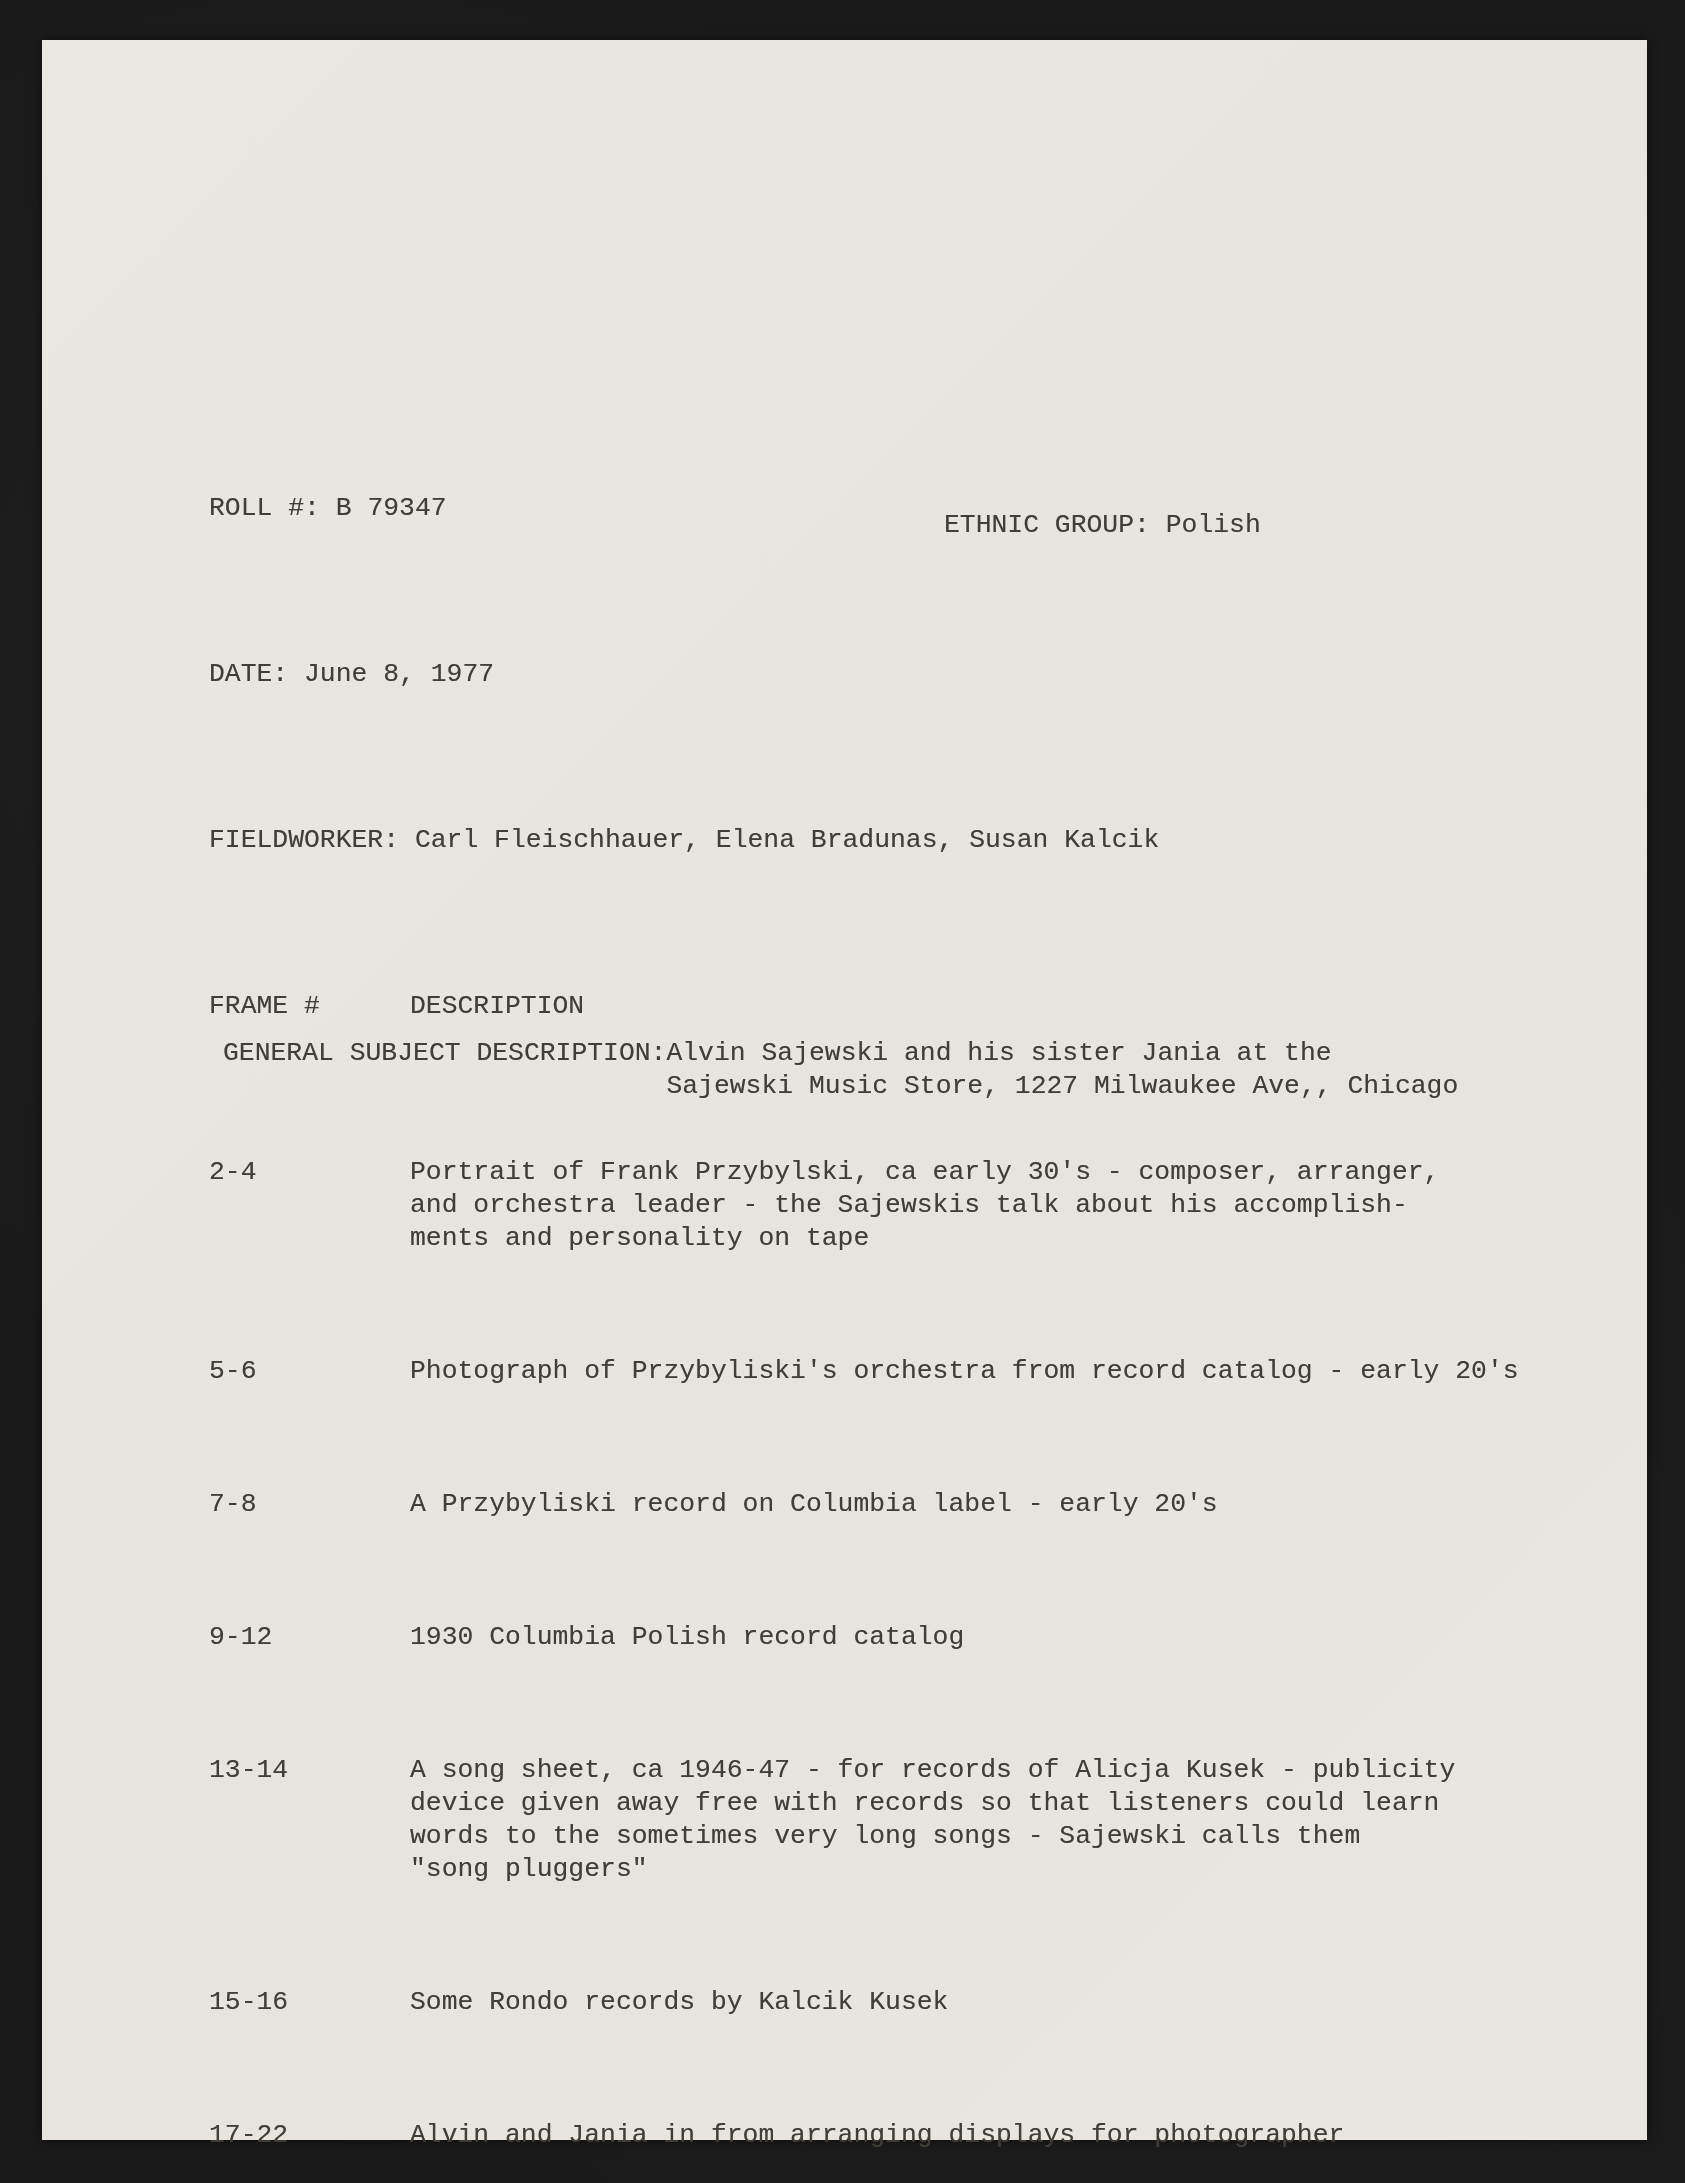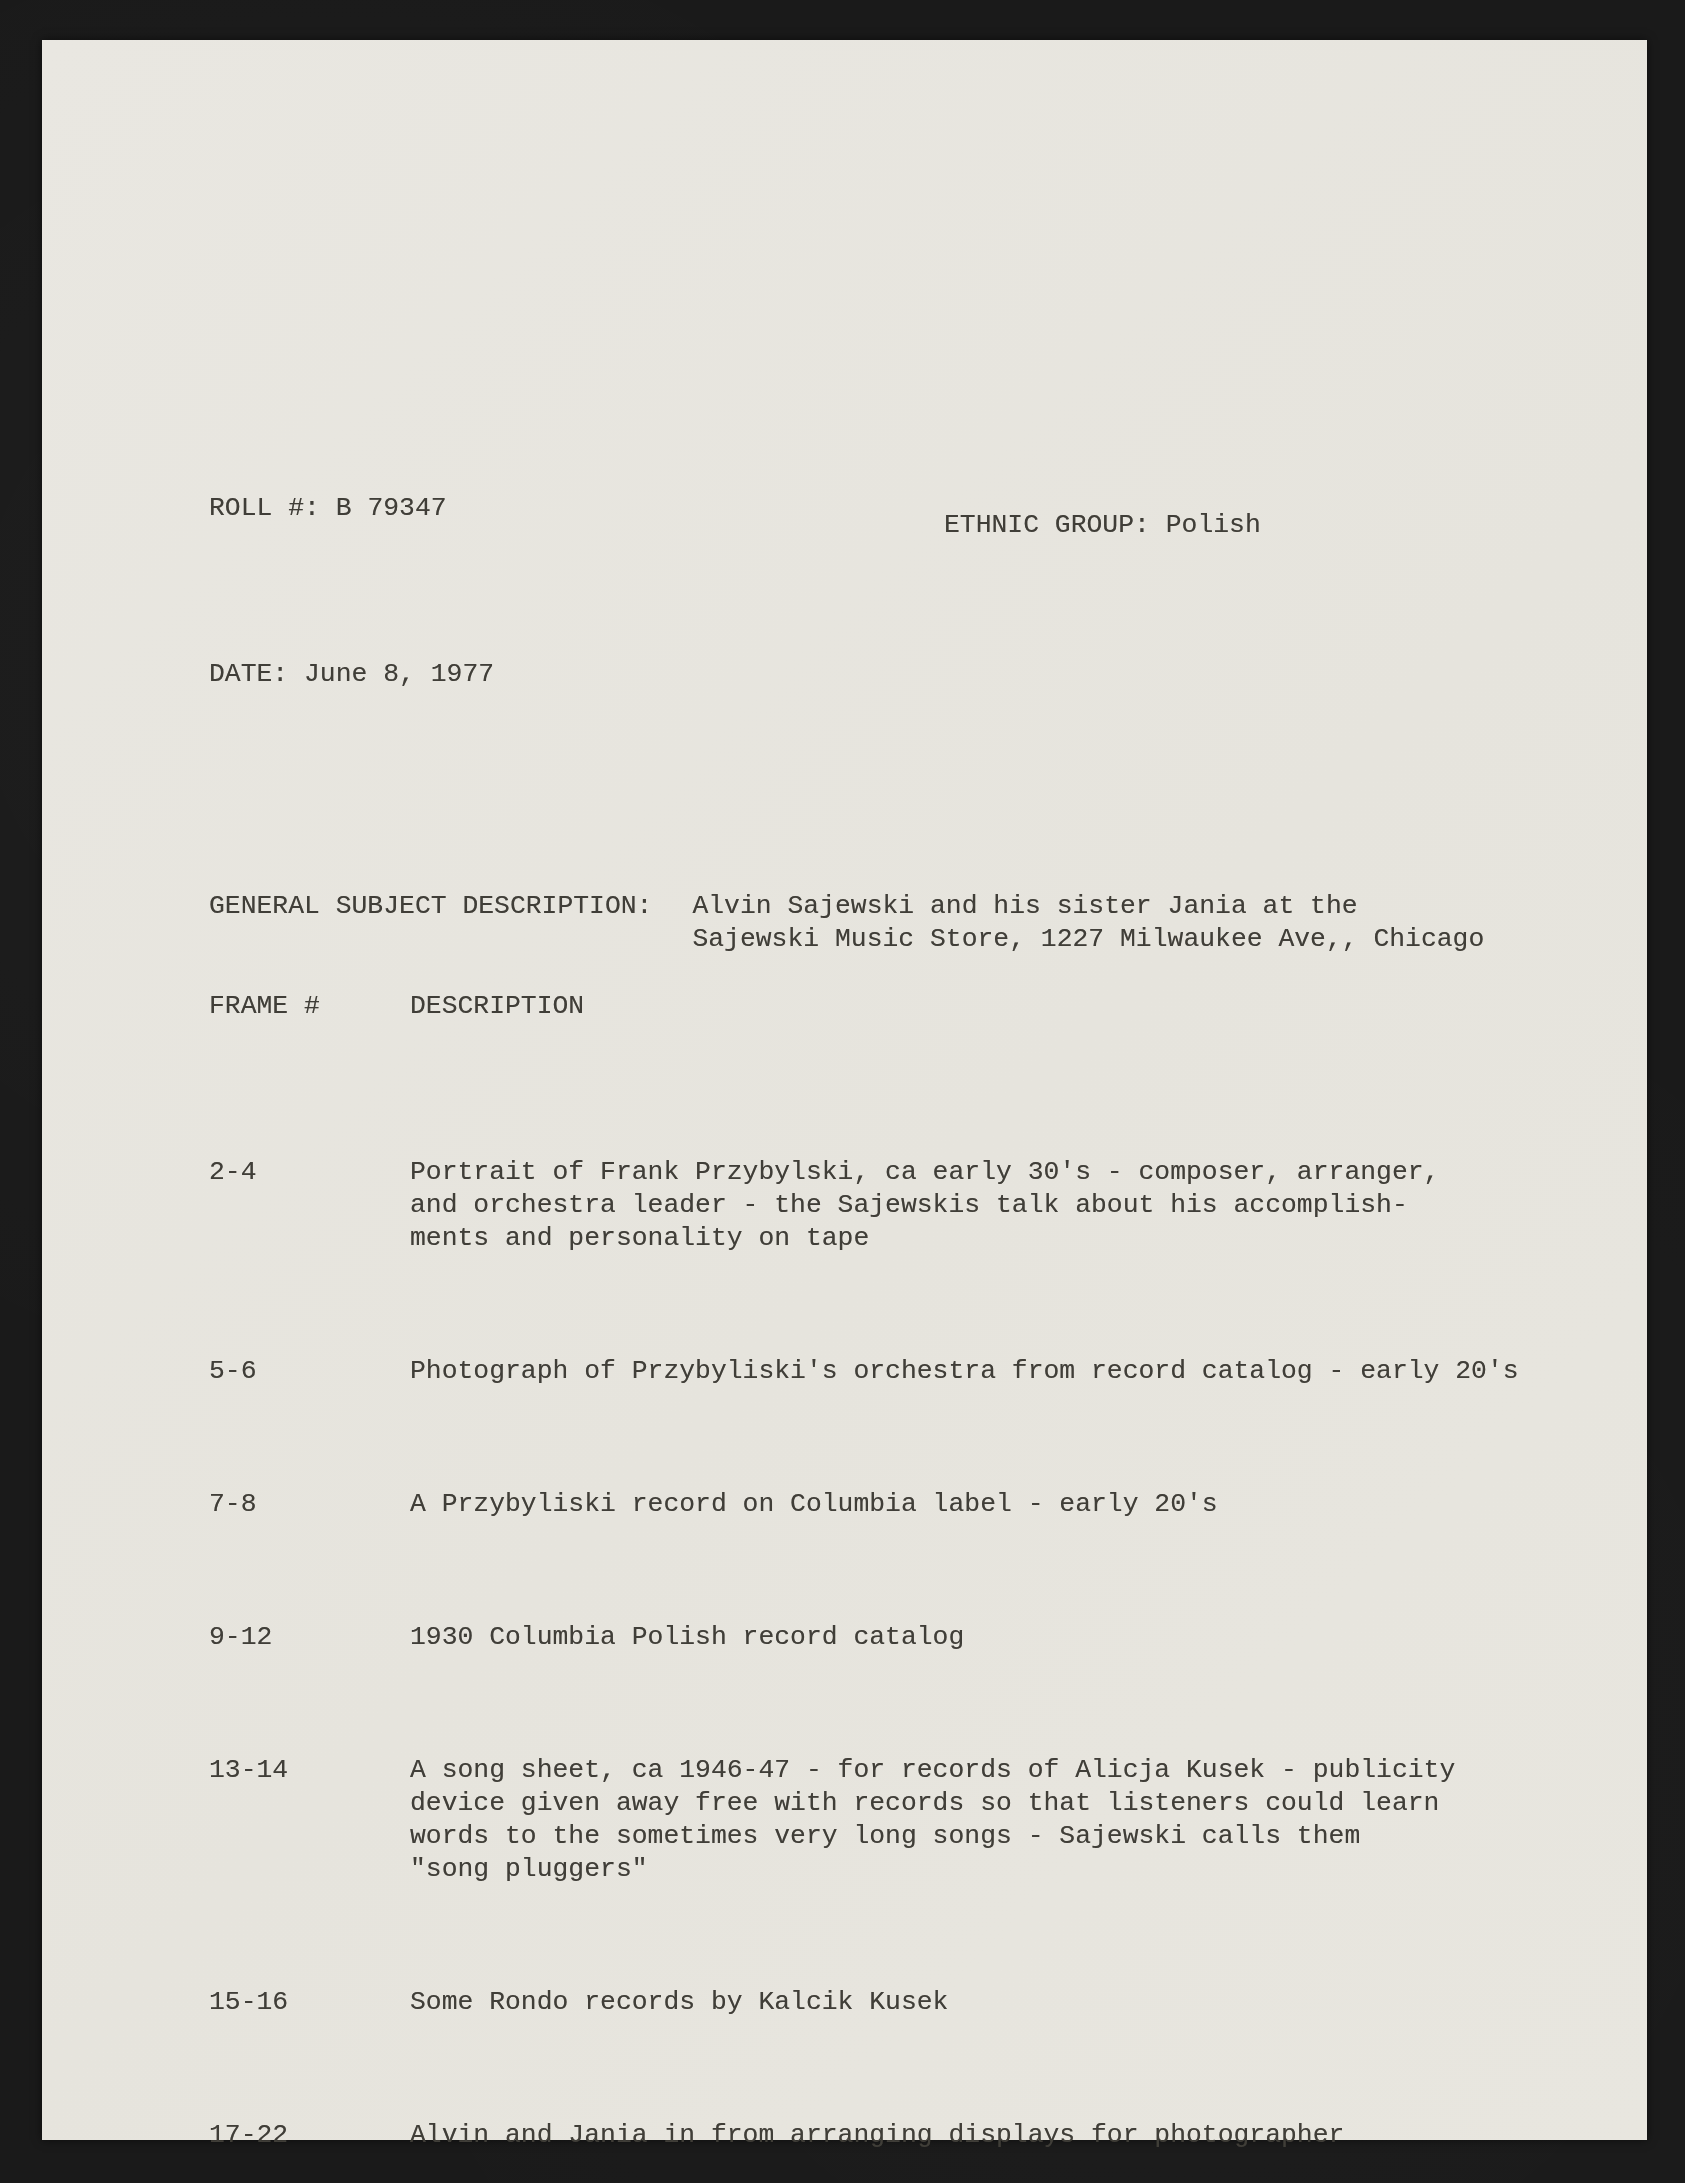--- a/index.html
+++ b/index.html
@@ -51,22 +51,21 @@
   .roll-line { position: relative; }
   .ethnic-group {
     position: absolute;
     left: 735px;
     top: 17px;
     white-space: nowrap;
   }
   .subject-line {
     display: flex;
     align-items: flex-start;
-    margin: 0;
-    gap: 40px;
+    margin: 14px;
   }
   .subject-label { white-space: nowrap; }
   .subject-value { white-space: pre-wrap; }
   .table-block {
     position: absolute;
     top: 884px;
     left: 0;
     width: 1395px;
   }
   .t-header {
@@ -93,20 +92,21 @@
 <div class="backdrop"></div>
 
 <div class="paper">
   <div class="content">
 
     <div class="header-block">
       <div class="h-line roll-line"><span>ROLL #: </span><span>B 79347</span><span class="ethnic-group"><span>ETHNIC GROUP: </span><span>Polish</span></span></div>
 
       <div class="h-line"><span>DATE: </span><span>June 8, 1977</span></div>
 
+      <div class="h-line"><span>FIELDWORKER: </span><span>Carl Fleischhauer, Elena Bradunas, Susan Kalcik</span></div>
 
 
       <div class="subject-line">
         <span class="subject-label">GENERAL SUBJECT DESCRIPTION: </span>
         <span class="subject-value"><div>Alvin Sajewski and his sister Jania at the</div><div>Sajewski Music Store, 1227 Milwaukee Ave,, Chicago</div></span>
       </div>
     </div>
 
     <div class="table-block">
       <div class="t-header">

